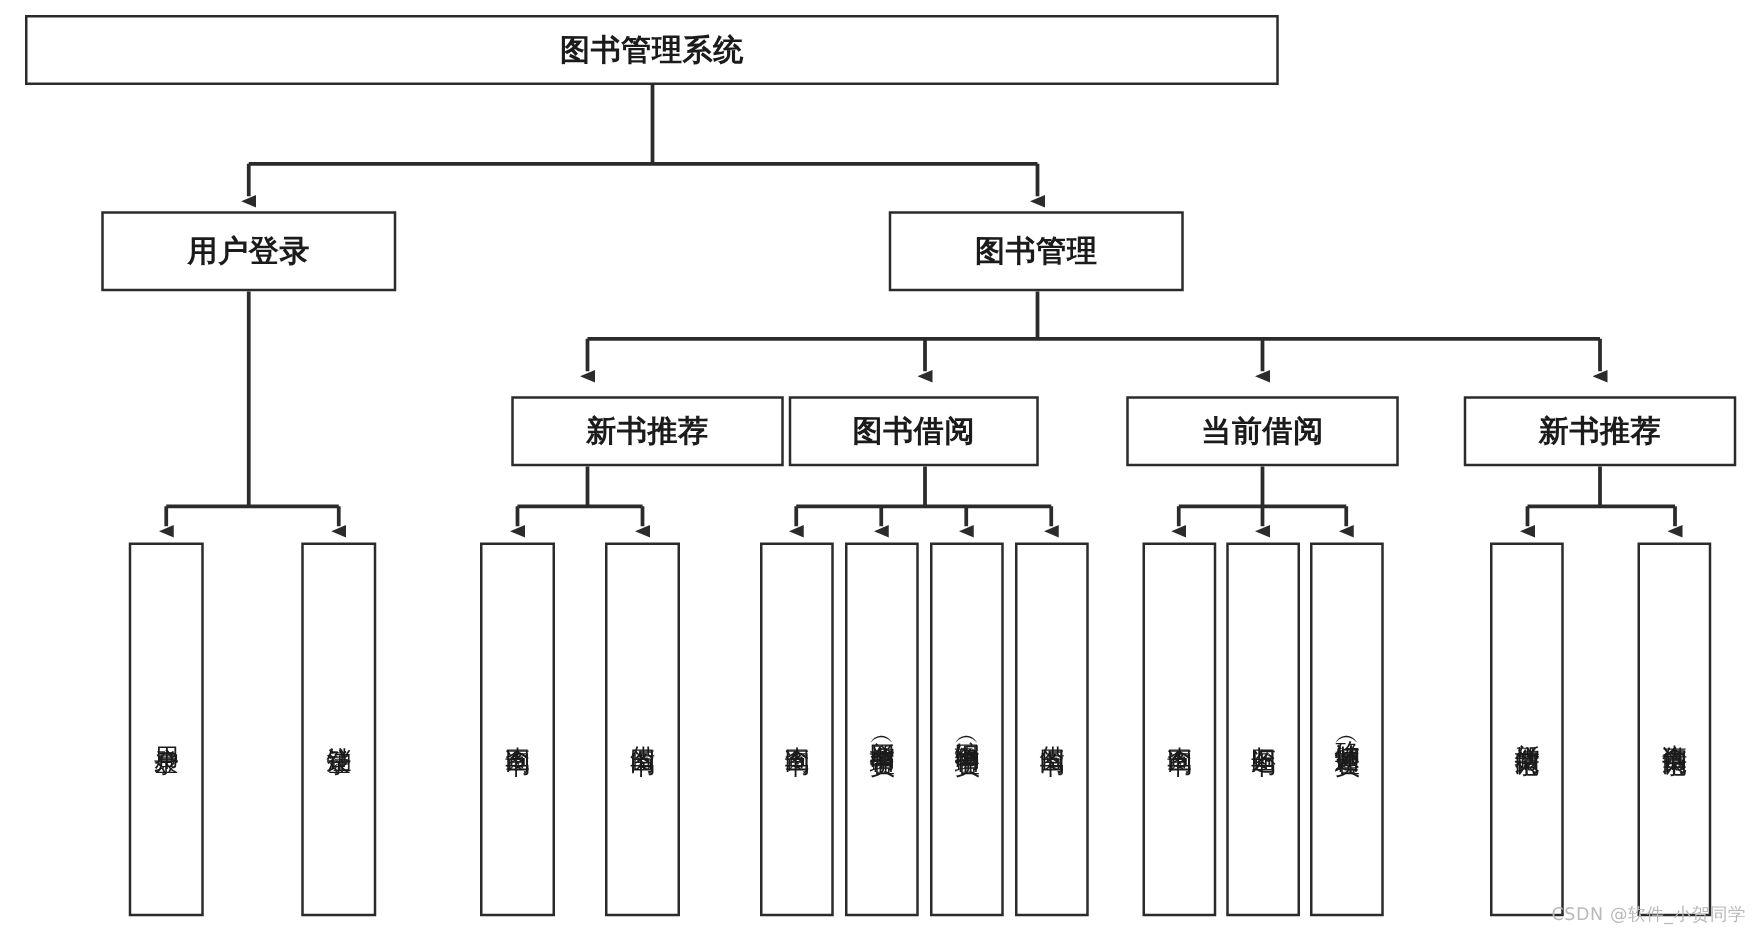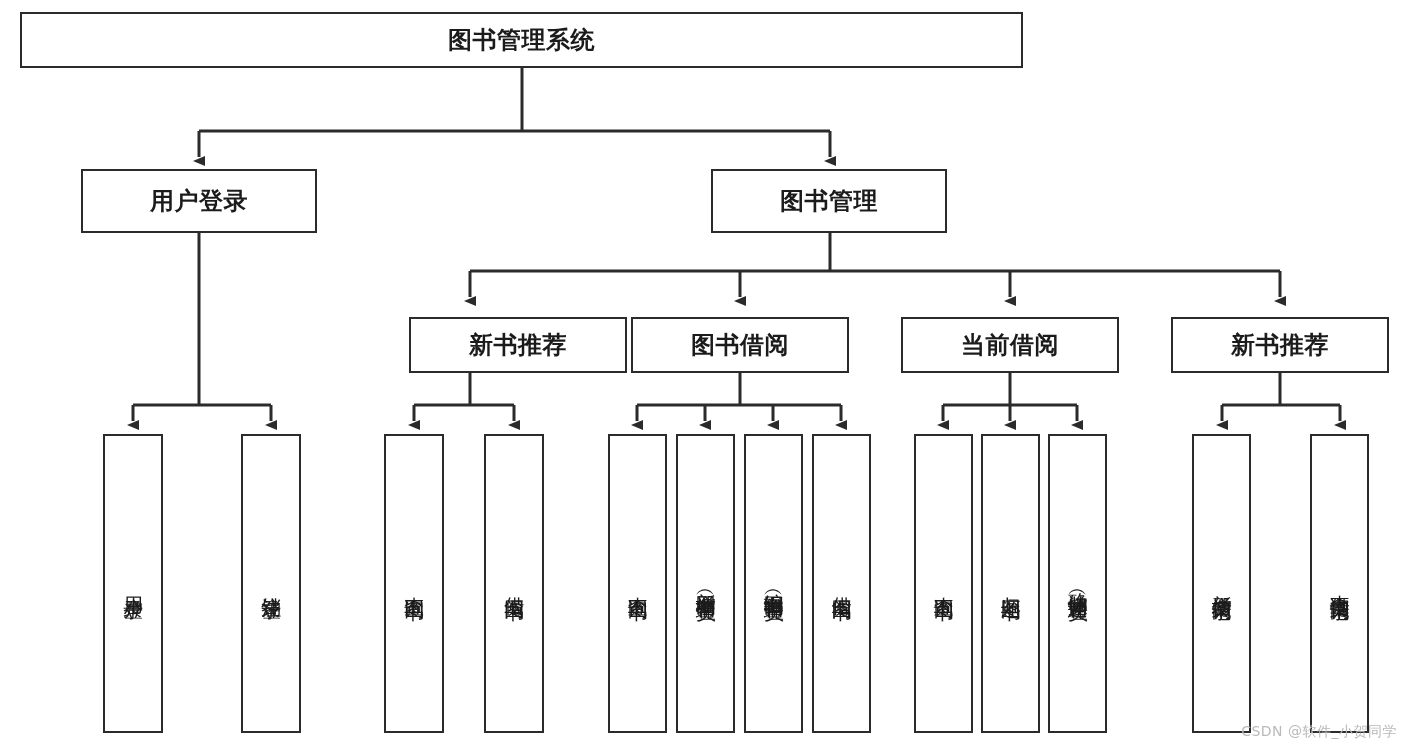--- a/index.html
+++ b/index.html
@@ -127,21 +127,21 @@
   <div class="node horiz" style="left:81px; top:169px; width:236px; height:64px;">
     <span>用户登录</span>
   </div>
   <div class="node horiz" style="left:711px; top:169px; width:236px; height:64px;">
     <span>图书管理</span>
   </div>
 
   <div class="node horiz" style="left:361px; top:317px; width:218px; height:56px;margin-left:48px;">
     <span>新书推荐</span>
   </div>
-  <div class="node horiz" style="left:631px; top:317px; width:218px; height:56px;">
+  <div class="node horiz" style="left:631px; top:317px; width:200px; height:56px;">
     <span>图书借阅</span>
   </div>
   <div class="node horiz" style="left:901px; top:317px; width:218px; height:56px;">
     <span>当前借阅</span>
   </div>
   <div class="node horiz" style="left:1171px; top:317px; width:218px; height:56px;">
     <span>新书推荐</span>
   </div>
 
   <div class="node vert" style="left:103px; top:434px; width:60px; height:299px;">

